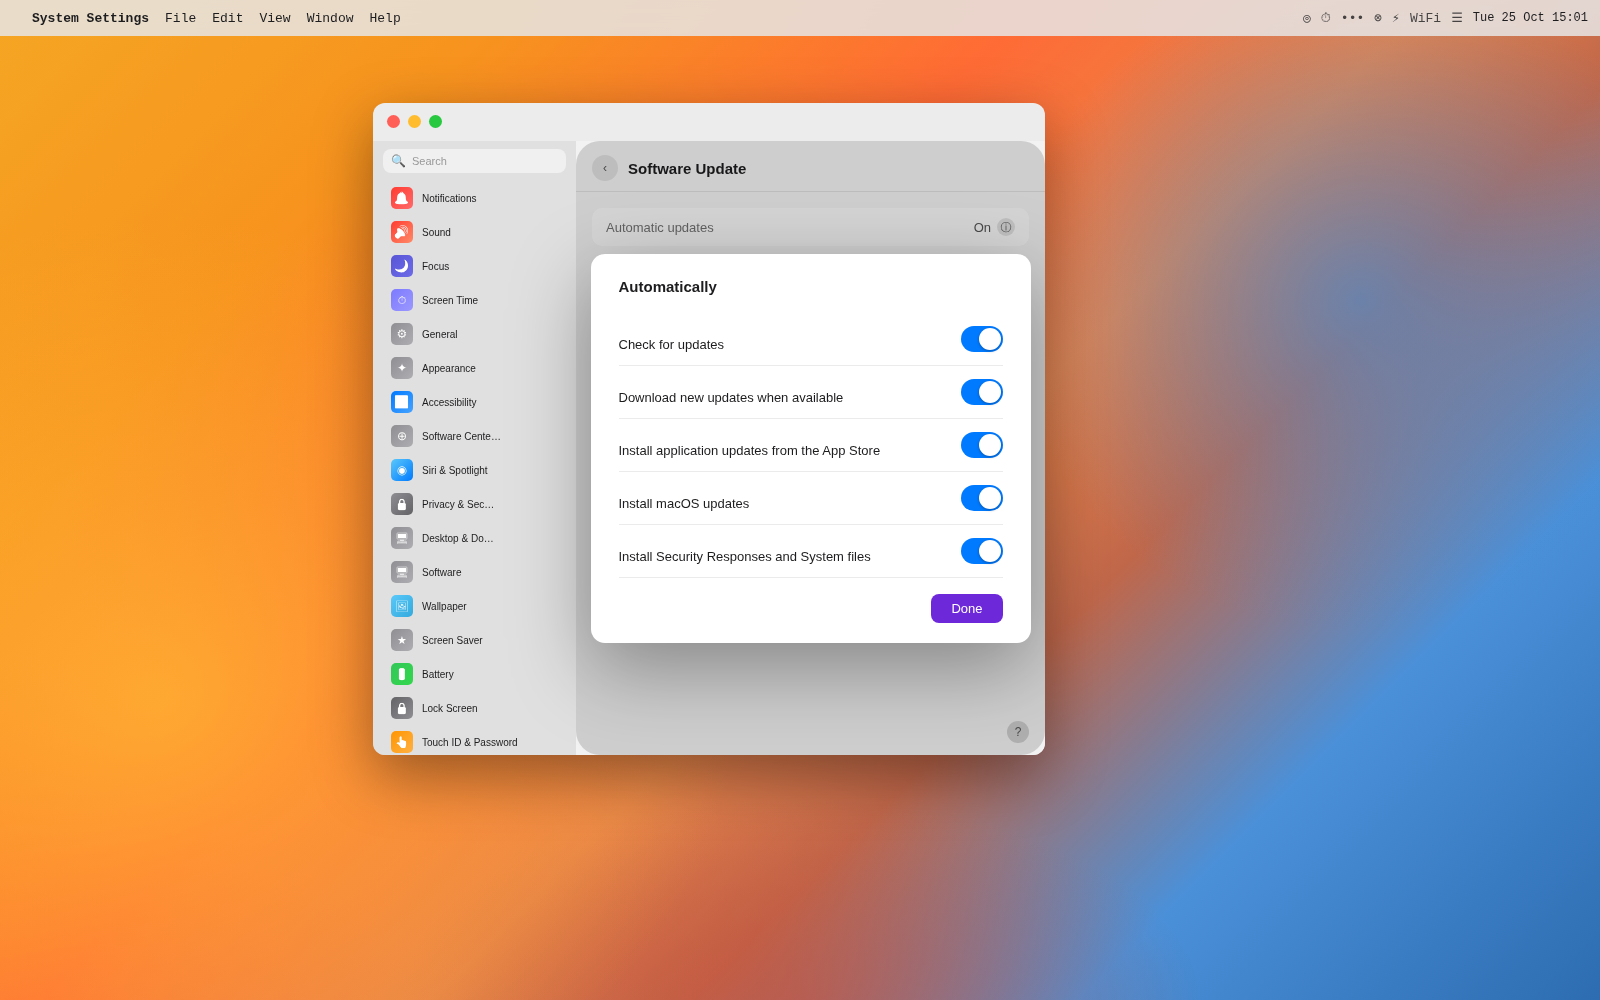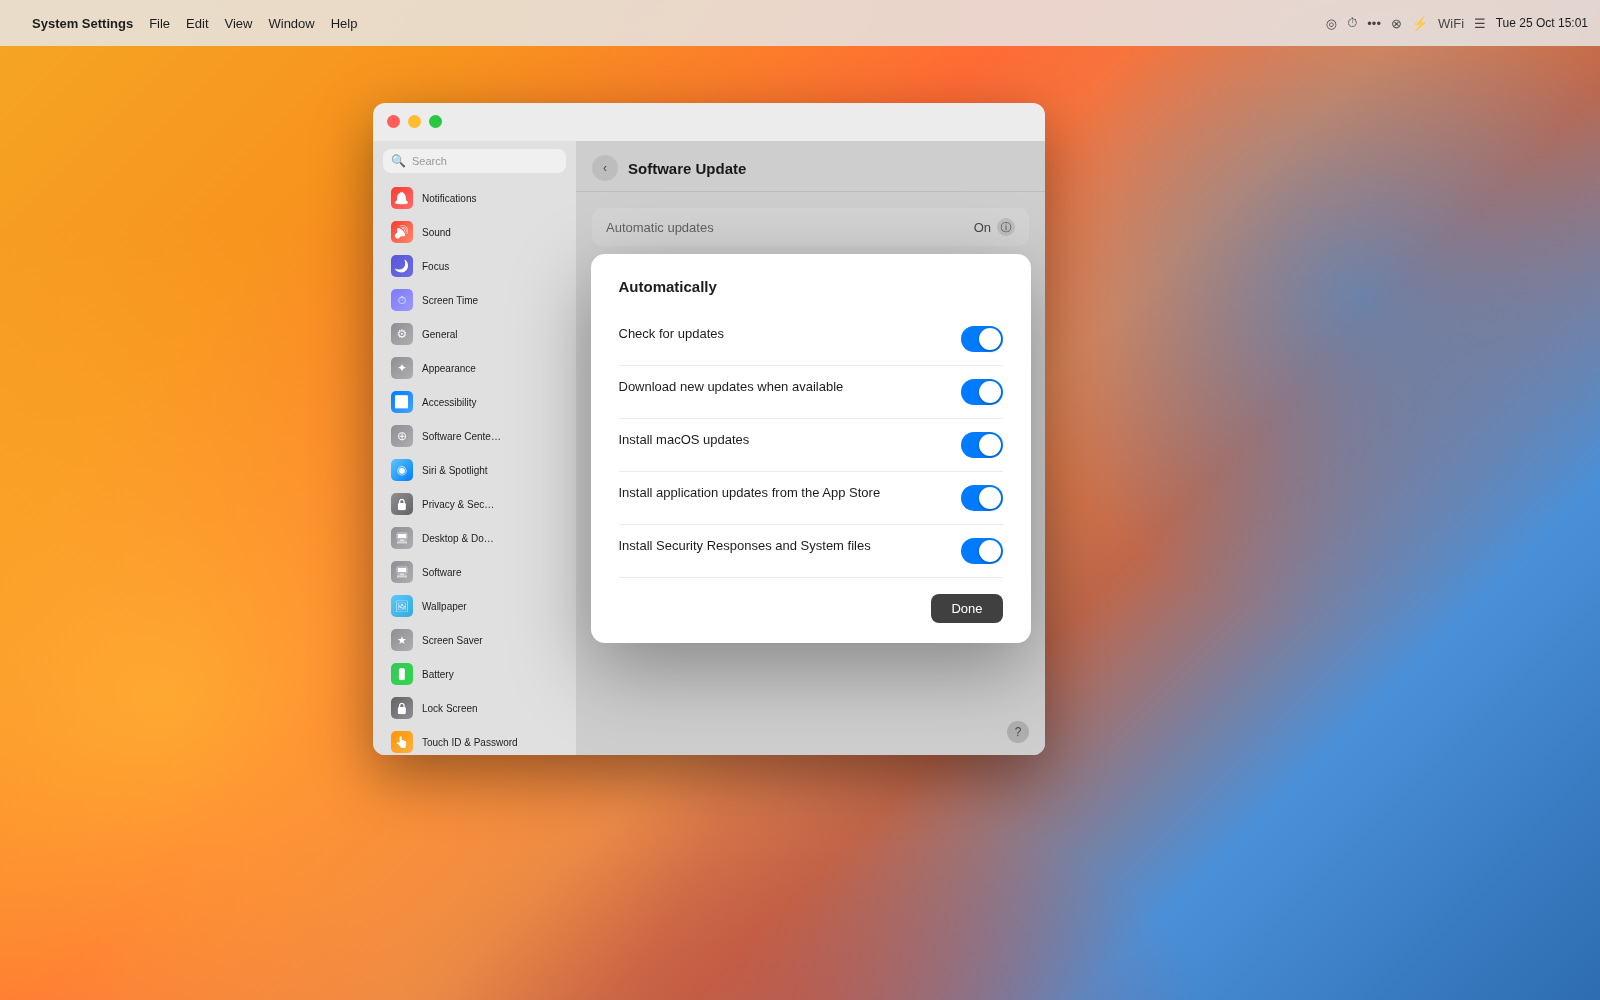--- a/index.html
+++ b/index.html
@@ -30,29 +30,30 @@
         radial-gradient(ellipse 40% 60% at 85% 30%, rgba(70, 140, 210, 0.7) 0%, transparent 55%),
         radial-gradient(ellipse 50% 40% at 50% 100%, rgba(200, 80, 60, 0.6) 0%, transparent 50%);
     }
 
     
     .menubar {
       position: absolute;
       top: 0;
       left: 0;
       right: 0;
-      height: 46px;
+      height: 36px;
       background: rgba(230, 230, 230, 0.85);
       backdrop-filter: blur(20px);
       display: flex;
       align-items: center;
       padding: 0 12px;
       z-index: 100;
       font-size: 13px;
       color: #1d1d1f;
+      font-family: Liberation Mono, monospace;
     }
 
     .menubar-left {
       display: flex;
       align-items: center;
       gap: 16px;
     }
 
     .menubar-apple {
       font-size: 16px;
@@ -319,41 +320,42 @@
 
     
     .modal-overlay {
       position: absolute;
       inset: 0;
       background: rgba(0,0,0,0.15);
       z-index: 50;
       display: flex;
       align-items: center;
       justify-content: center;
+      border-radius: 24px;
     }
 
     .modal {
       width: 440px;
       background: #ffffff;
       border-radius: 14px;
       box-shadow: 0 25px 80px rgba(0,0,0,0.35);
       padding: 24px 28px 20px;
       position: relative;
     }
 
     .modal-title {
       font-size: 15px;
       font-weight: 600;
       color: #1d1d1f;
       margin-bottom: 18px;
     }
 
     .modal-row {
       display: flex;
-      align-items: flex-start;
+      align-items: flex-end;
       justify-content: space-between;
       padding: 13px 0;
       border-bottom: 1px solid rgba(0,0,0,0.08);
     }
 
     .modal-row:last-of-type {
       border-bottom: none;
     }
 
     .modal-row-label {
@@ -386,21 +388,21 @@
       box-shadow: 0 1px 3px rgba(0,0,0,0.3);
     }
 
     .modal-footer {
       display: flex;
       justify-content: flex-end;
       margin-top: 16px;
     }
 
     .done-btn {
-      background: #404040;
+      background: #6d28d9;
       color: white;
       border: none;
       border-radius: 8px;
       padding: 7px 20px;
       font-size: 13px;
       font-weight: 500;
       cursor: pointer;
       font-family: inherit;
     }
   </style>
@@ -596,26 +598,26 @@
             <span class="modal-row-label">Check for updates</span>
             <div class="toggle"></div>
           </div>
 
           <div class="modal-row">
             <span class="modal-row-label">Download new updates when available</span>
             <div class="toggle"></div>
           </div>
 
           <div class="modal-row">
-            <span class="modal-row-label">Install macOS updates</span>
+            <span class="modal-row-label">Install application updates from the App Store</span>
             <div class="toggle"></div>
           </div>
 
           <div class="modal-row">
-            <span class="modal-row-label">Install application updates from the App Store</span>
+            <span class="modal-row-label">Install macOS updates</span>
             <div class="toggle"></div>
           </div>
 
           <div class="modal-row">
             <span class="modal-row-label">Install Security Responses and System files</span>
             <div class="toggle"></div>
           </div>
 
           <div class="modal-footer">
             <button class="done-btn">Done</button>

